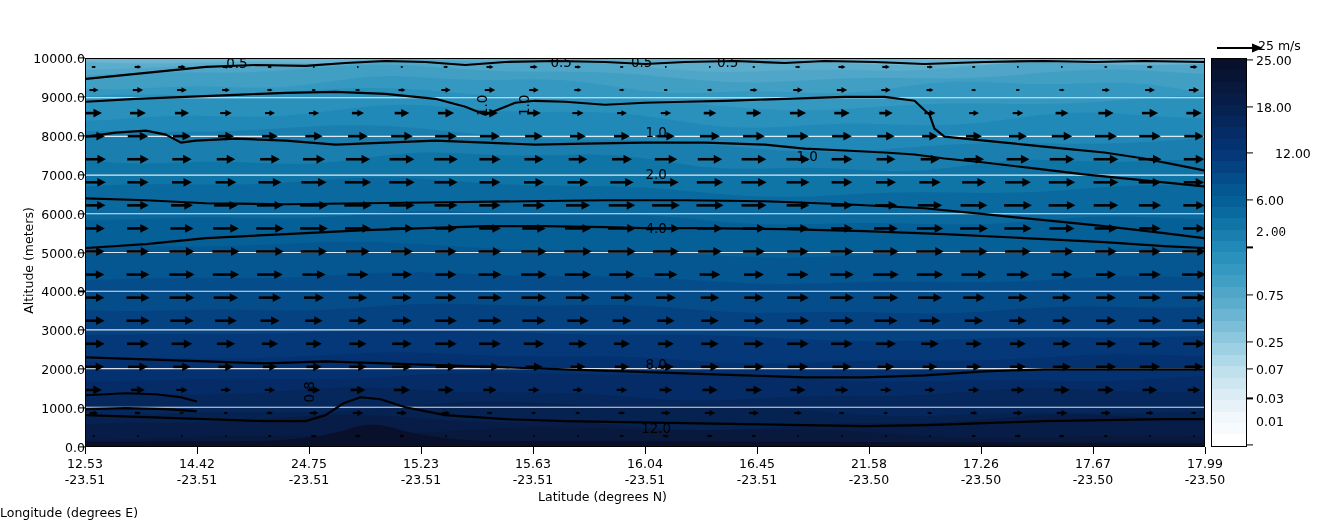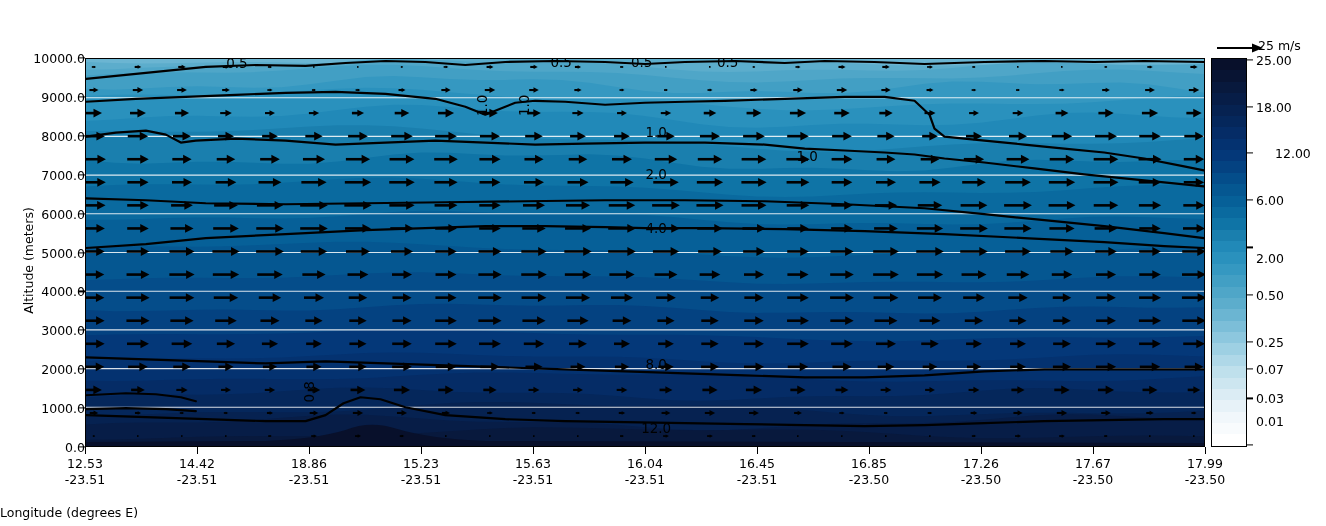--- a/index.html
+++ b/index.html
@@ -1912,20 +1912,21 @@
         </g>
         <g>
           <rect x="551.8000000000001" y="362.495" width="38.8" height="18" fill="none" stroke="none" transform=""></rect>
           <text x="571.2" y="371.495" font-size="13.5" font-family="&quot;DejaVu Sans&quot;,&quot;Liberation Sans&quot;,sans-serif" fill="#000" text-anchor="middle" dominant-baseline="middle" transform="">12.0</text>
         </g>
       </svg>
   </div>
 
   <div id="ylabel">Altitude (meters)</div>
 
+  <div id="xlabel-lat">Latitude (degrees N)</div>
   <div id="xlabel-lon">Longitude (degrees E)</div>
 
   <div id="cbar">
       <div class="cbar-band" style="height: 2.94118%; background: rgb(8, 16, 43);"></div>
       <div class="cbar-band" style="height: 2.94118%; background: rgb(8, 20, 51);"></div>
       <div class="cbar-band" style="height: 2.94118%; background: rgb(8, 25, 61);"></div>
       <div class="cbar-band" style="height: 2.94118%; background: rgb(7, 29, 71);"></div>
       <div class="cbar-band" style="height: 2.94118%; background: rgb(6, 34, 81);"></div>
       <div class="cbar-band" style="height: 2.94118%; background: rgb(5, 39, 91);"></div>
       <div class="cbar-band" style="height: 2.94118%; background: rgb(5, 44, 102);"></div>
@@ -1985,21 +1986,21 @@
       <div>12.53</div>
       <div>-23.51</div>
     </div>
     <div class="xtick-mark" style="left: 197px;"></div>
     <div class="xtick-label" style="left: 197px;">
       <div>14.42</div>
       <div>-23.51</div>
     </div>
     <div class="xtick-mark" style="left: 309px;"></div>
     <div class="xtick-label" style="left: 309px;">
-      <div>18.86</div>
+      <div>24.75</div>
       <div>-23.51</div>
     </div>
     <div class="xtick-mark" style="left: 421px;"></div>
     <div class="xtick-label" style="left: 421px;">
       <div>15.23</div>
       <div>-23.51</div>
     </div>
     <div class="xtick-mark" style="left: 533px;"></div>
     <div class="xtick-label" style="left: 533px;">
       <div>15.63</div>
@@ -2010,21 +2011,21 @@
       <div>16.04</div>
       <div>-23.51</div>
     </div>
     <div class="xtick-mark" style="left: 757px;"></div>
     <div class="xtick-label" style="left: 757px;">
       <div>16.45</div>
       <div>-23.51</div>
     </div>
     <div class="xtick-mark" style="left: 869px;"></div>
     <div class="xtick-label" style="left: 869px;">
-      <div>16.85</div>
+      <div>21.58</div>
       <div>-23.50</div>
     </div>
     <div class="xtick-mark" style="left: 981px;"></div>
     <div class="xtick-label" style="left: 981px;">
       <div>17.26</div>
       <div>-23.50</div>
     </div>
     <div class="xtick-mark" style="left: 1093px;"></div>
     <div class="xtick-label" style="left: 1093px;">
       <div>17.67</div>
@@ -2037,23 +2038,23 @@
     </div>
     <div class="cbar-tick" style="top: 59.945px;"></div>
     <div class="cbar-label" style="top: 59.945px;">25.00</div>
     <div class="cbar-tick" style="top: 106.625px;"></div>
     <div class="cbar-label" style="top: 106.625px; text-align: center;">18.00</div>
     <div class="cbar-tick" style="top: 153.305px;"></div>
     <div class="cbar-label" style="top: 153.305px; margin-left: 19px;">12.00</div>
     <div class="cbar-tick" style="top: 199.985px;"></div>
     <div class="cbar-label" style="top: 199.985px;">6.00</div>
     <div class="cbar-tick" style="top: 247.443px;"></div>
-    <div class="cbar-label" style="top: 258px;">2.00</div>
+    <div class="cbar-label" style="top: 233px; font-family: Liberation Mono, monospace;">2.00</div>
     <div class="cbar-tick" style="top: 294.512px;"></div>
-    <div class="cbar-label" style="top: 294.512px;">0.50</div>
+    <div class="cbar-label" style="top: 294.512px;">0.75</div>
     <div class="cbar-tick" style="top: 341.97px;"></div>
     <div class="cbar-label" style="top: 341.97px;">0.25</div>
     <div class="cbar-tick" style="top: 369.2px;"></div>
     <div class="cbar-label" style="top: 369.2px;">0.07</div>
     <div class="cbar-tick" style="top: 398.375px;"></div>
     <div class="cbar-label" style="top: 398.375px;">0.03</div>
     <div class="cbar-tick" style="top: 445.055px;"></div>
     <div class="cbar-label" style="top: 421px;">0.01</div>
   </div>
 

